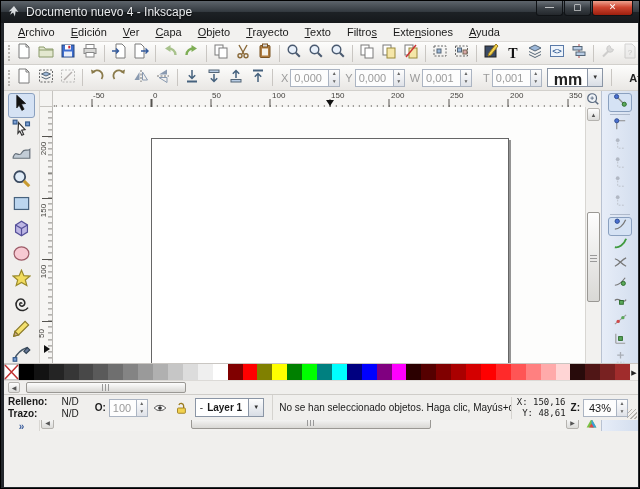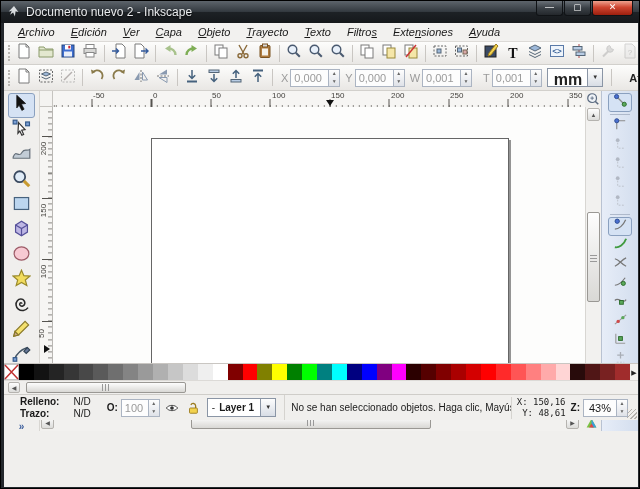--- a/index.html
+++ b/index.html
@@ -14,21 +14,21 @@
   .winbtns{position:absolute;right:6px;top:0;display:flex;}
   .winbtn{width:27px;height:15px;border:1px solid #101316;border-top:none;
     background:linear-gradient(#6a7178,#3a4046 50%,#24282c);color:#fff;font-size:9px;line-height:13px;
     text-align:center;border-radius:0 0 3px 3px;margin-left:1px;}
   .winbtn.close{width:41px;background:linear-gradient(#efa28f,#cf4631 45%,#9c1f0e);}
   
   .client{position:absolute;left:3px;top:22px;width:634px;height:464px;background:#f0efed;}
   
   .menubar{position:absolute;left:0;top:0;width:100%;height:19px;background:#f2f1ef;
     border-bottom:1px solid #dcdad7;display:flex;align-items:center;padding-left:6px;}
-  .menu-item{font-size:11px;color:#1a1a1a;padding:2px 8px;font-style:italic;}
+  .menu-item{font-size:11px;color:#1a1a1a;padding:2px 8px;}
   .menu-item u{text-decoration:underline;}
   
   .toolbar{position:absolute;left:0;width:100%;display:flex;align-items:center;
     background:linear-gradient(#fdfdfc,#e9e7e4);border-bottom:1px solid #d2d0cc;padding-left:3px;}
   #toolbar1{top:19px;height:23px;}
   #toolbar2{top:42px;height:26px;}
   .grip{width:5px;height:16px;border-left:2px dotted #b9b6b1;margin:0 3px 0 1px;}
   .tb-btn{width:22px;height:20px;display:flex;align-items:center;justify-content:center;flex:0 0 auto;
     border:1px solid transparent;border-radius:2px;}
   .tb-btn svg{width:16px;height:16px;}
@@ -113,21 +113,21 @@
     border-top:1px solid #c9c6c2;}
   .swatch{flex:1 1 auto;height:100%;}
   .swatch.none{background:#fff;position:relative;}
   .swatch.none svg{position:absolute;left:0;top:0;width:100%;height:100%;}
   .pal-arrow{flex:0 0 8px;font-size:7px;color:#222;line-height:17px;text-align:center;background:#f2f1ef;}
   .palscroll{position:absolute;left:0;top:357px;width:634px;height:14px;background:#f0efed;
     border-top:1px solid #dcdad7;}
   
   .statusbar{position:absolute;left:0;top:371px;width:634px;height:26px;background:#f0efed;
     border-top:1px solid #cfcdc9;display:flex;align-items:center;font-size:10px;color:#1a1a1a;}
-  .fs-block{display:flex;margin-left:16px;flex:0 0 auto;}
+  .fs-block{display:flex;margin-left:4px;flex:0 0 auto;}
   .fs-labels div,.fs-vals div{line-height:12px;}
   .fs-labels{font-weight:bold;}
   .fs-vals{margin-left:14px;}
   .op-label{margin-left:16px;font-weight:bold;flex:0 0 auto;}
   .status-icon{width:18px;height:16px;margin-left:3px;display:flex;align-items:center;justify-content:center;flex:0 0 auto;}
   .status-icon svg{width:14px;height:14px;}
   .layerbox{display:flex;height:19px;border:1px solid #8a95a5;background:#fff;margin-left:5px;flex:0 0 auto;}
   .layerbox .lname{font-size:10px;font-weight:bold;padding:3px 6px 0 4px;white-space:nowrap;}
   .layerbox .dash{font-size:10px;padding:3px 0 0 4px;color:#333;}
   .status-msg{font-size:10px;margin-left:8px;white-space:nowrap;overflow:hidden;flex:1 1 auto;
@@ -143,21 +143,21 @@
 <body>
 
 <div class="window">
 
   <div class="titlebar">
     <span class="appicon">
       <svg viewBox="0 0 16 16">
           <path d="M8 1l5 7-3.2-.8-.8 6-2-4.5-3.5 2.3 2-4.5L2 7.5z" fill="#d9dcdf"></path>
         </svg>
     </span>
-    <span class="title">Documento nuevo 2 - Inkscape</span>
+    <span class="title">Documento nuevo 4 - Inkscape</span>
     <div class="winbtns">
       <div class="winbtn">—</div>
       <div class="winbtn">▢</div>
       <div class="winbtn close">✕</div>
     </div>
   </div>
 
   <div class="client">
 
     <div class="menubar" id="menubar">

